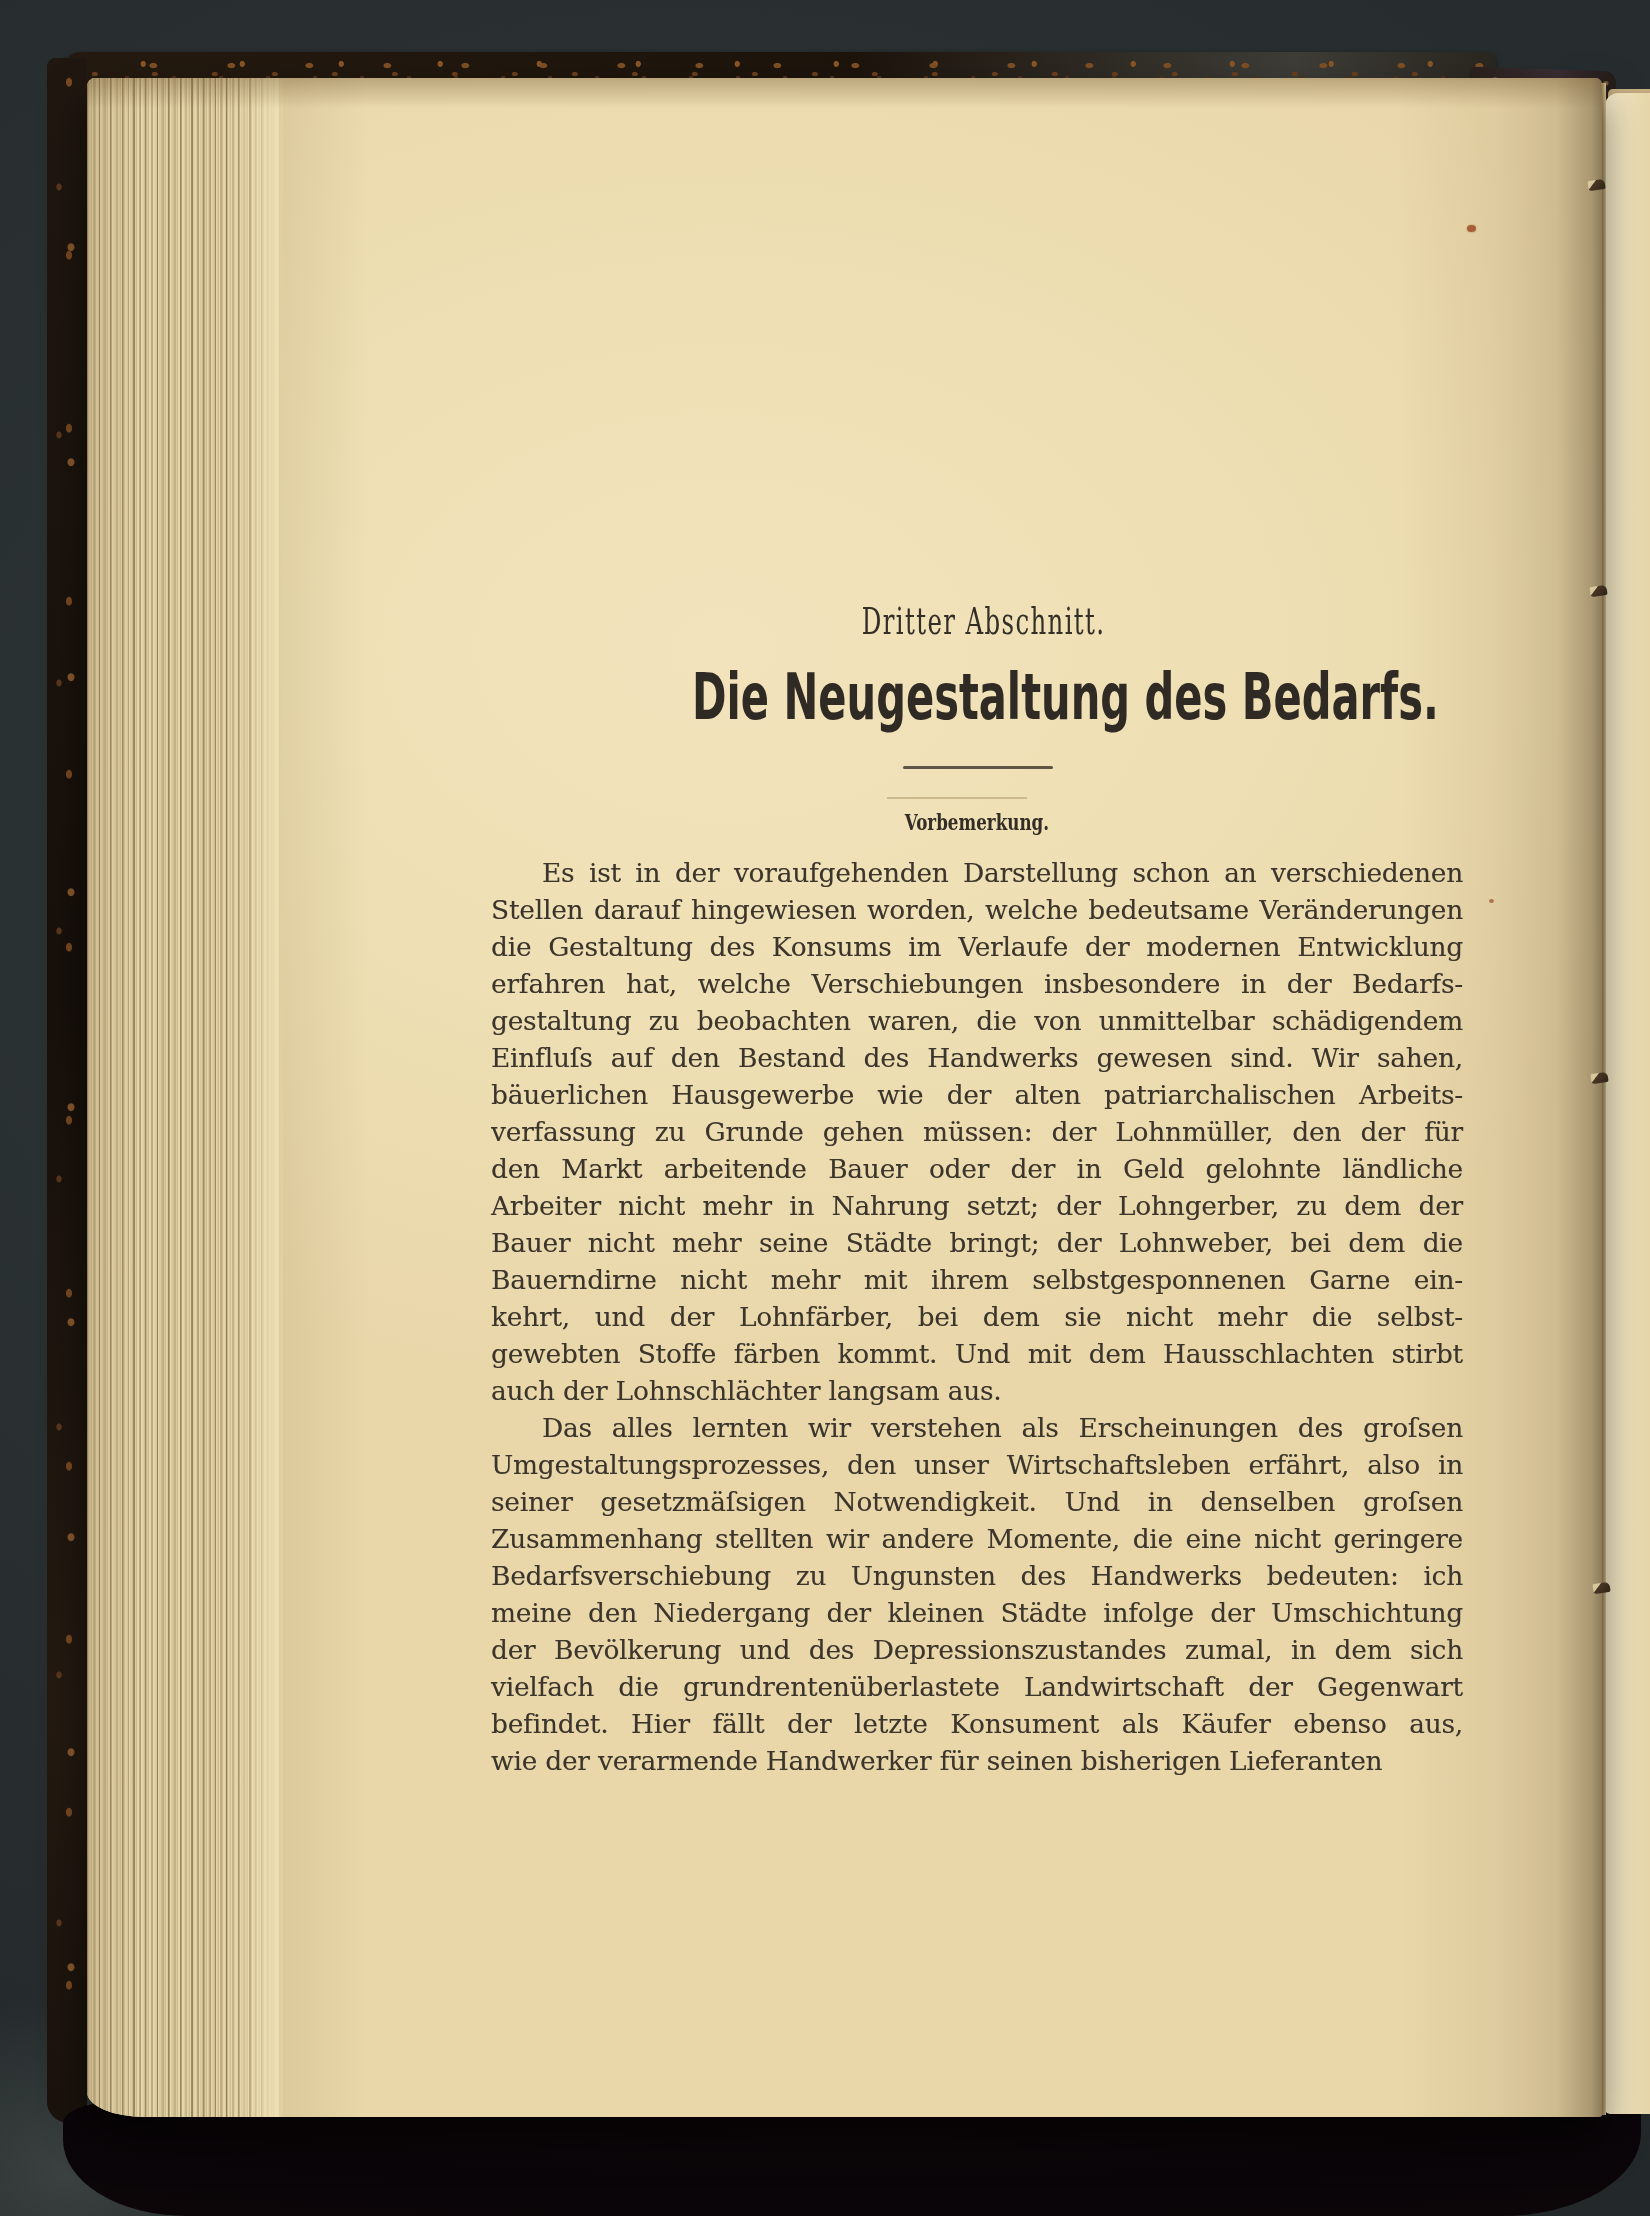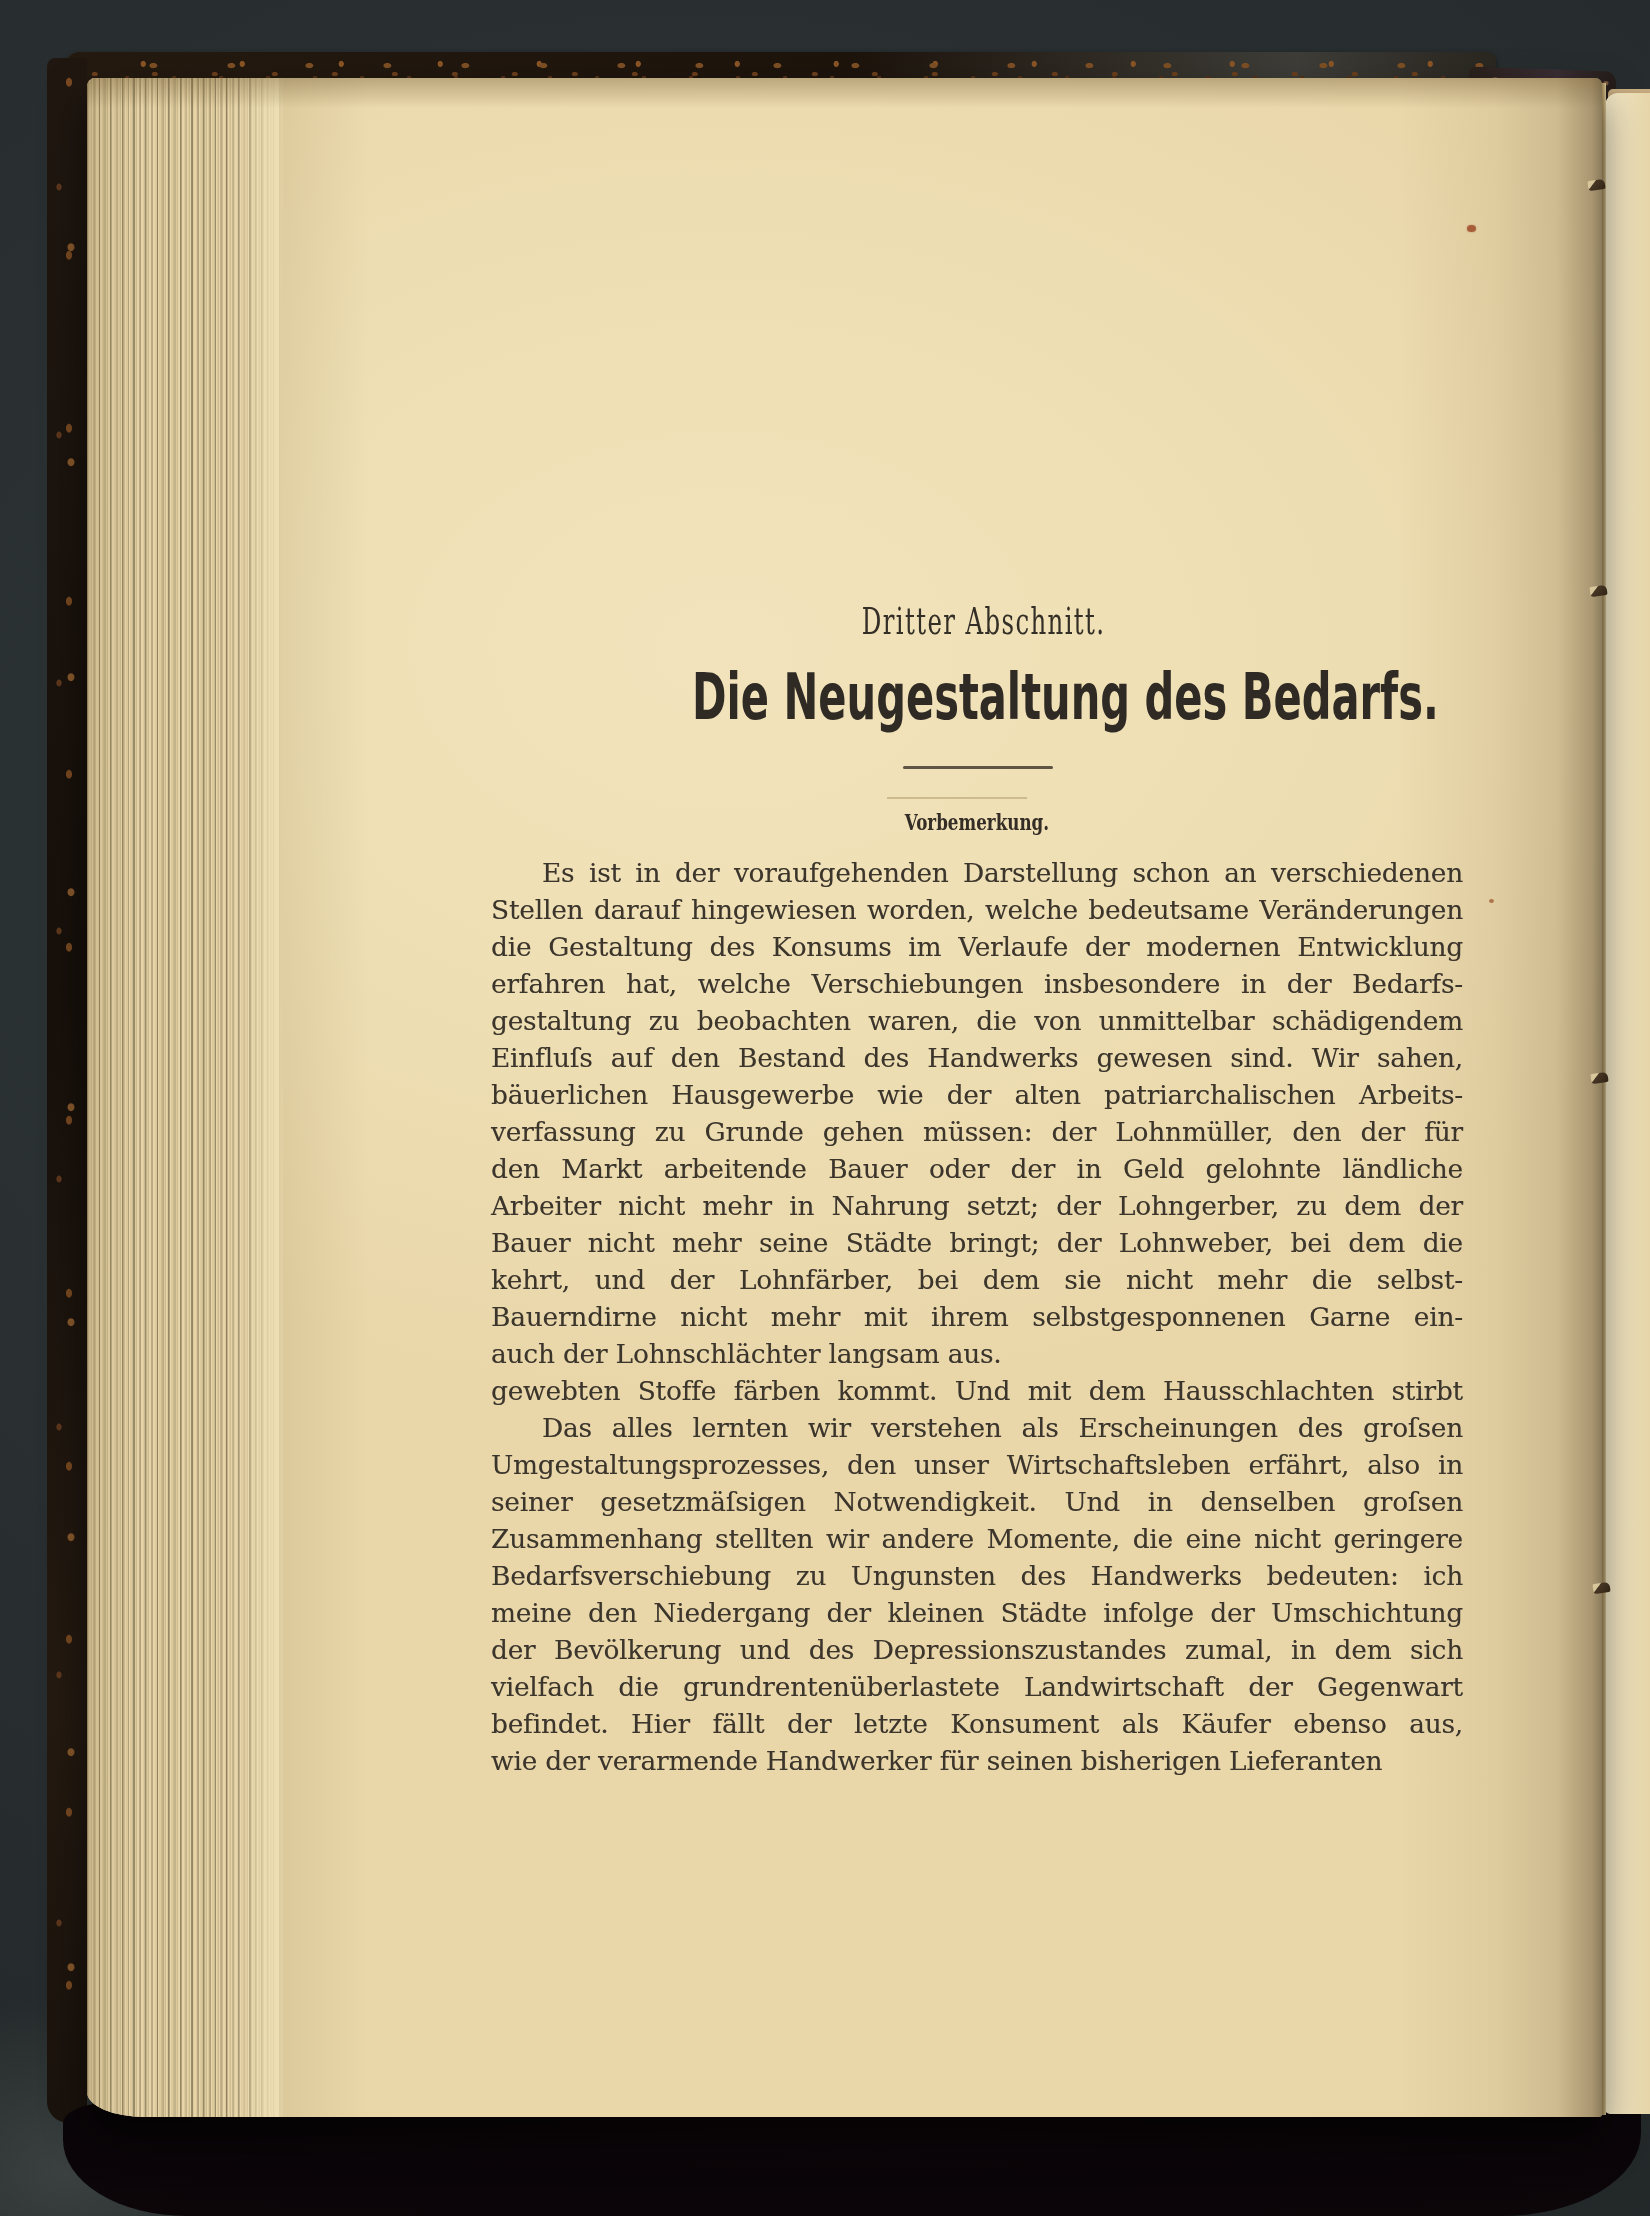--- a/index.html
+++ b/index.html
@@ -114,24 +114,24 @@
             <div class="tline">Stellen darauf hingewiesen worden, welche bedeutsame Veränderungen</div>
             <div class="tline">die Gestaltung des Konsums im Verlaufe der modernen Entwicklung</div>
             <div class="tline">erfahren hat, welche Verschiebungen insbesondere in der Bedarfs-</div>
             <div class="tline">gestaltung zu beobachten waren, die von unmittelbar schädigendem</div>
             <div class="tline">Einfluſs auf den Bestand des Handwerks gewesen sind.  Wir sahen,</div>
             <div class="tline">bäuerlichen Hausgewerbe wie der alten patriarchalischen Arbeits-</div>
             <div class="tline">verfassung zu Grunde gehen müssen: der Lohnmüller, den der für</div>
             <div class="tline">den Markt arbeitende Bauer oder der in Geld gelohnte ländliche</div>
             <div class="tline">Arbeiter nicht mehr in Nahrung setzt; der Lohngerber, zu dem der</div>
             <div class="tline">Bauer nicht mehr seine Städte bringt; der Lohnweber, bei dem die</div>
+            <div class="tline">Bauerndirne nicht mehr mit ihrem selbstgesponnenen Garne ein-</div>
             <div class="tline">kehrt, und der Lohnfärber, bei dem sie nicht mehr die selbst-</div>
-            <div class="tline">Bauerndirne nicht mehr mit ihrem selbstgesponnenen Garne ein-</div>
+            <div class="tline">gewebten Stoffe färben kommt.  Und mit dem Hausschlachten stirbt</div>
             <div class="tline last">auch der Lohnschlächter langsam aus.</div>
-            <div class="tline">gewebten Stoffe färben kommt.  Und mit dem Hausschlachten stirbt</div>
           </div>
           <div>
             <div class="tline indent">Das alles lernten wir verstehen als Erscheinungen des groſsen</div>
             <div class="tline">Umgestaltungsprozesses, den unser Wirtschaftsleben erfährt, also in</div>
             <div class="tline">seiner gesetzmäſsigen Notwendigkeit.  Und in denselben groſsen</div>
             <div class="tline">Zusammenhang stellten wir andere Momente, die eine nicht geringere</div>
             <div class="tline">Bedarfsverschiebung zu Ungunsten des Handwerks bedeuten: ich</div>
             <div class="tline">meine den Niedergang der kleinen Städte infolge der Umschichtung</div>
             <div class="tline">der Bevölkerung und des Depressionszustandes zumal, in dem sich</div>
             <div class="tline">vielfach die grundrentenüberlastete Landwirtschaft der Gegenwart</div>

